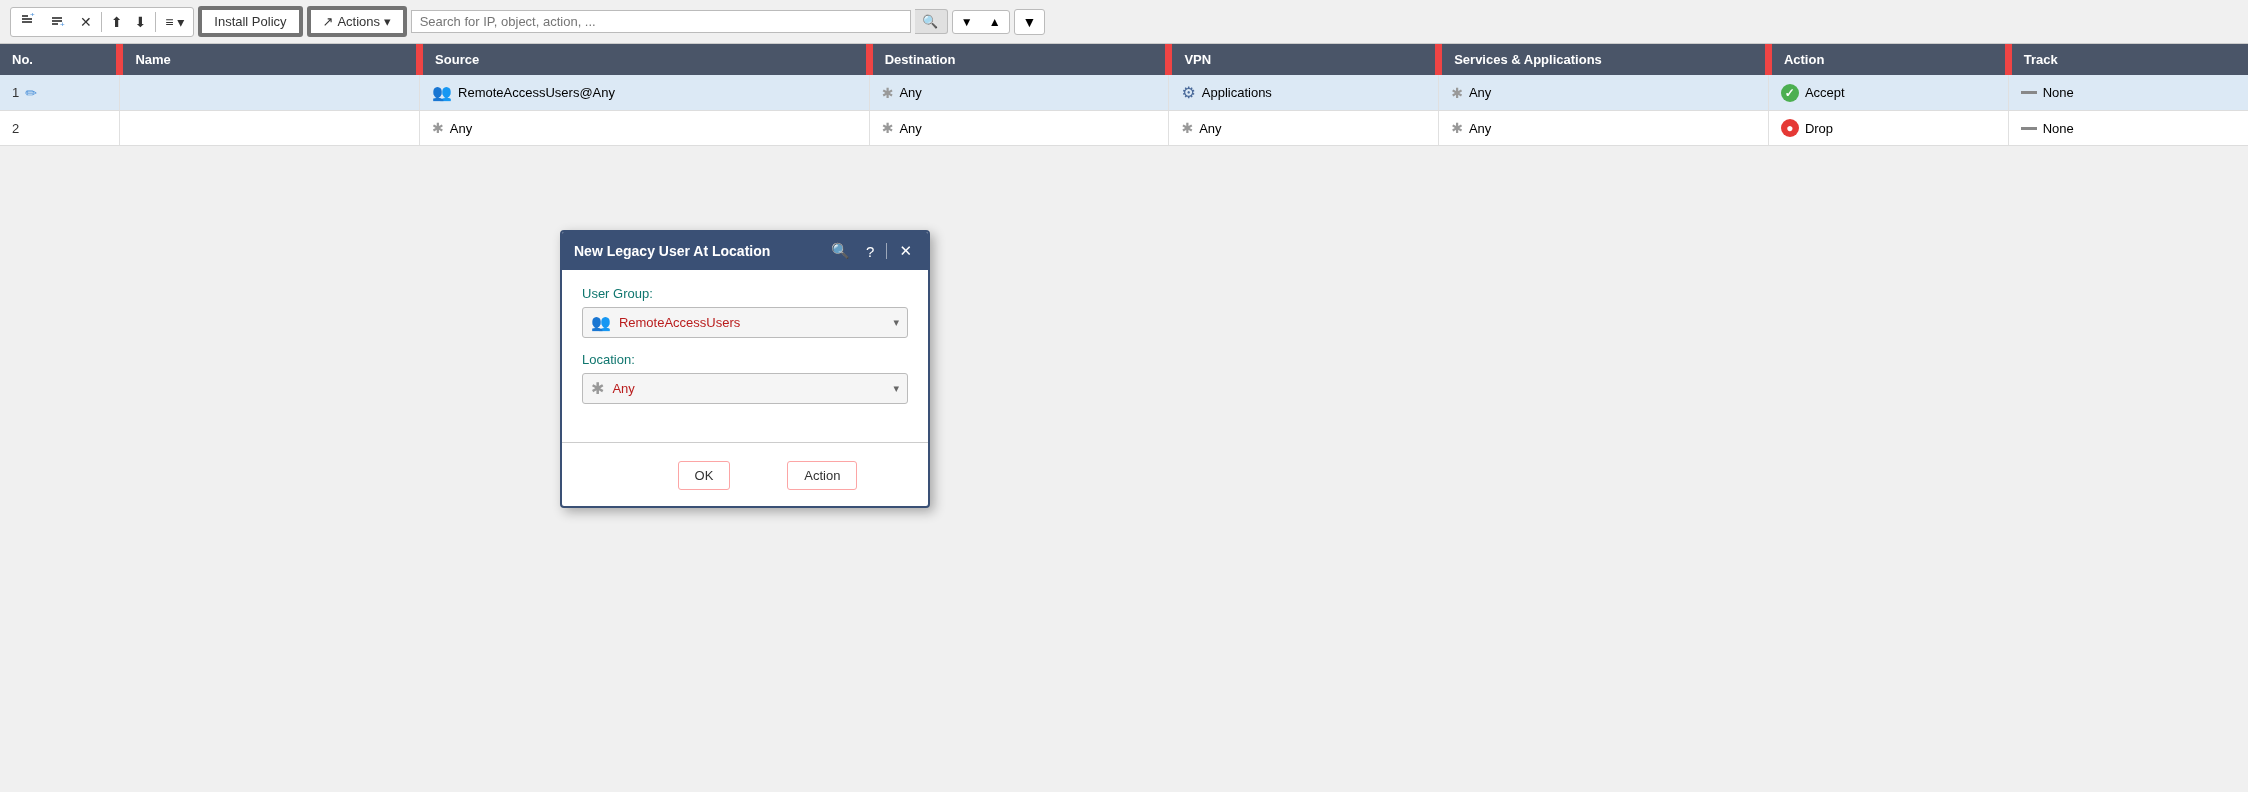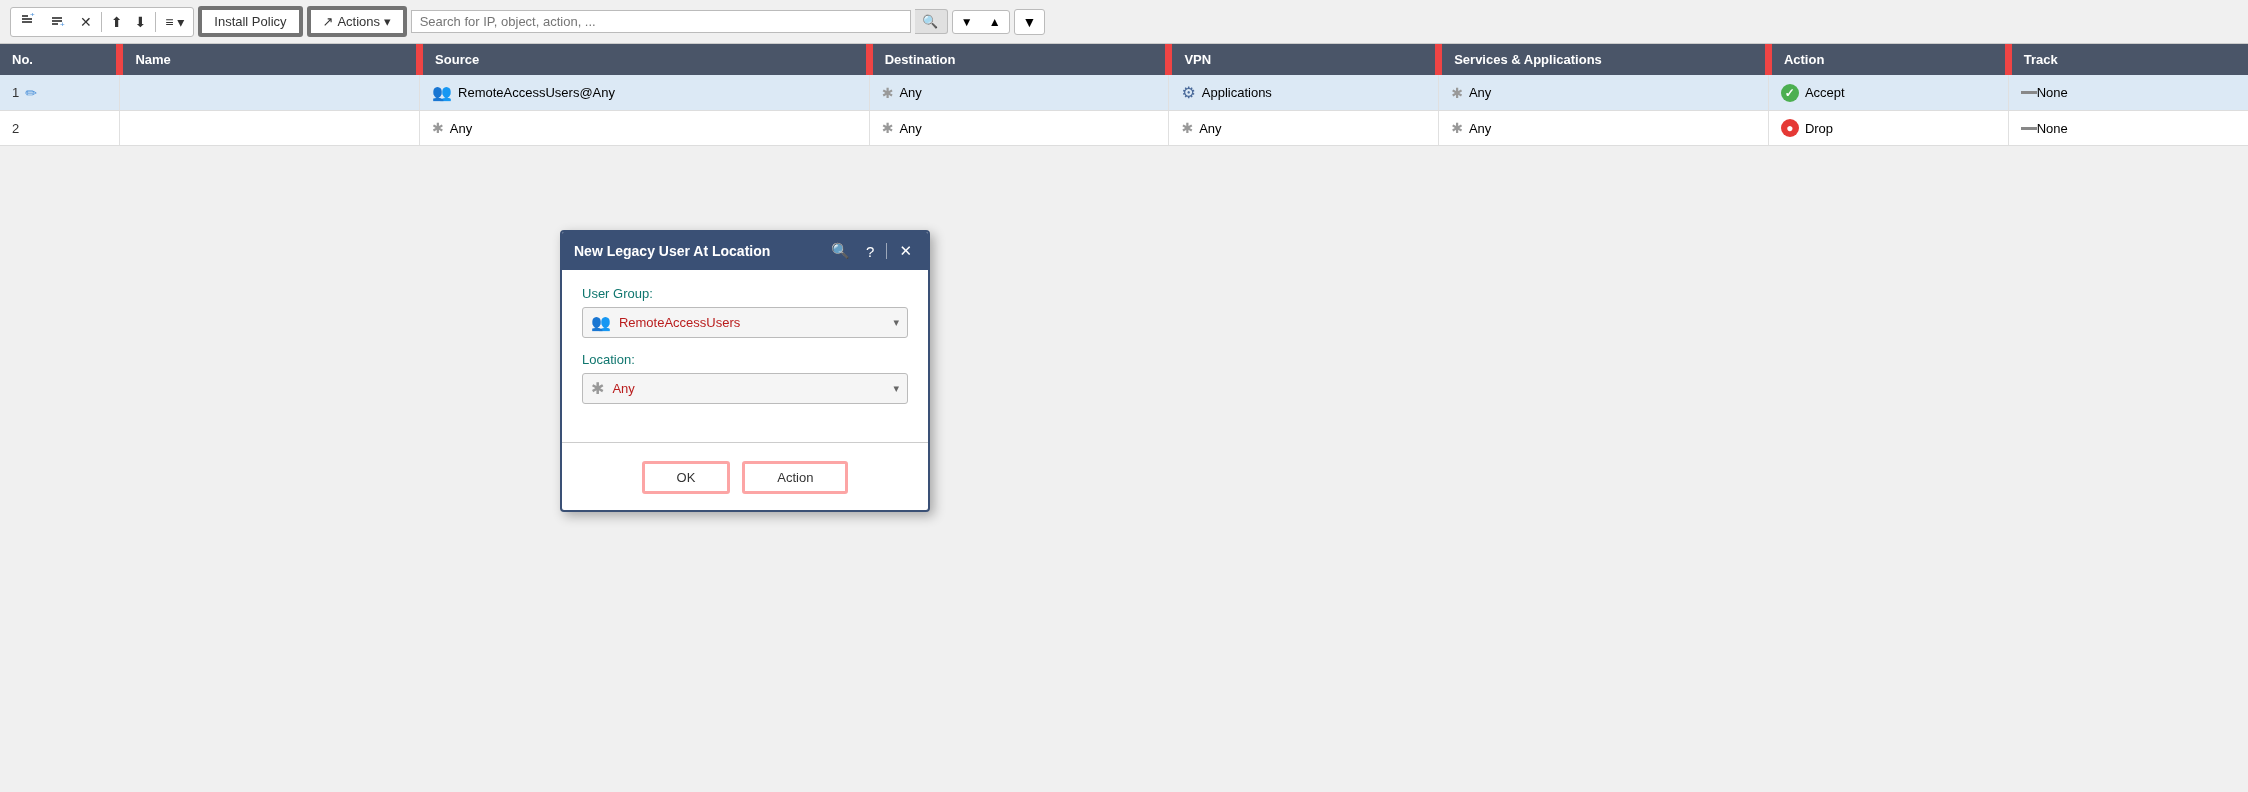--- a/index.html
+++ b/index.html
@@ -159,20 +159,21 @@
     .drop-circle {
       width: 18px; height: 18px;
       background: #e53935;
       border-radius: 50%;
       display: flex; align-items: center; justify-content: center;
       color: #fff; font-size: 12px; font-weight: bold;
     }
     .track-none {
       display: flex;
       align-items: center;
+      gap: 6px;
     }
     .track-dash {
       width: 16px;
       height: 3px;
       background: #888;
       display: inline-block;
     }
 
     
     .dialog-overlay {
@@ -248,27 +249,28 @@
       border-top: 1px solid #ccc;
       margin: 8px 0;
     }
     .dialog-footer {
       padding: 10px 20px 16px;
       display: flex;
       justify-content: center;
       gap: 12px;
     }
     .dialog-btn {
-      border: 3px solid #fca5a5;
-      background: #fff;
-      border-radius: 3px;
-      padding: 6px 32px;
+      border: 1px solid #fca5a5;
+      background: #fff;
+      border-radius: 3px;
+      padding: 6px 16px;
       font-size: 13px;
       cursor: pointer;
       color: #333;
+      margin-left: 45px;
     }
 
     
     .col-no { width: 80px; }
     .col-name { width: 200px; }
     .col-source { width: 300px; }
     .col-dest { width: 200px; }
     .col-vpn { width: 180px; }
     .col-services { width: 220px; }
     .col-action { width: 160px; }

